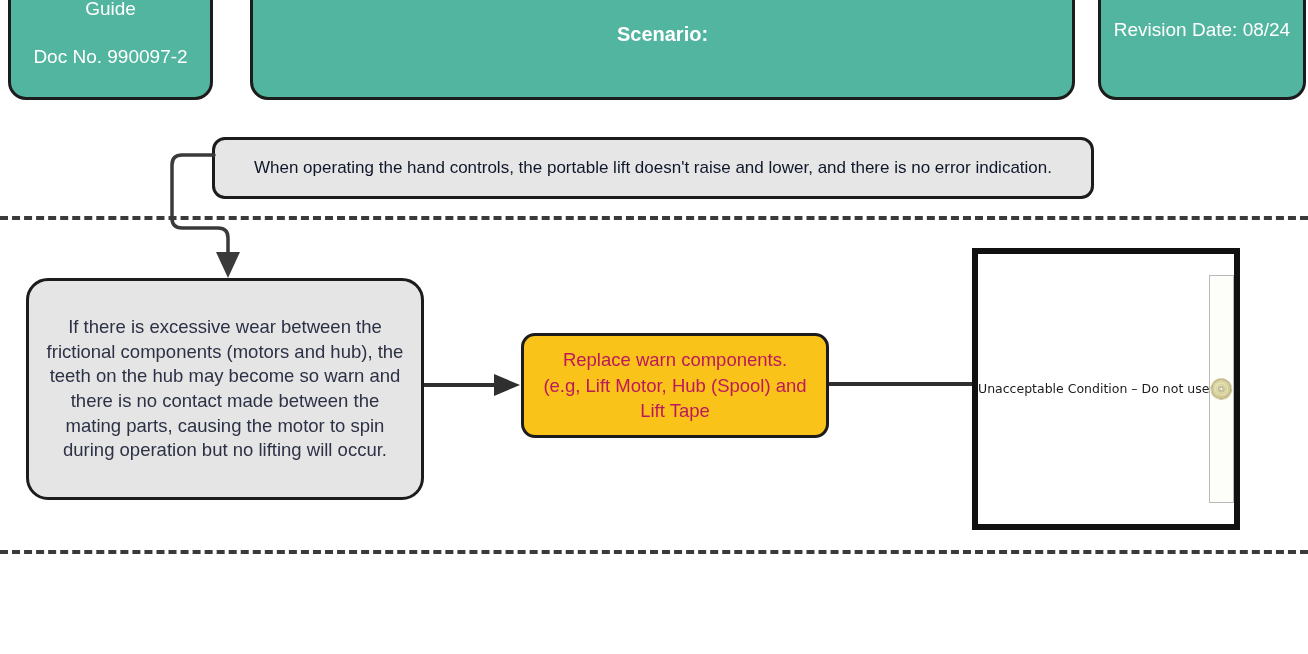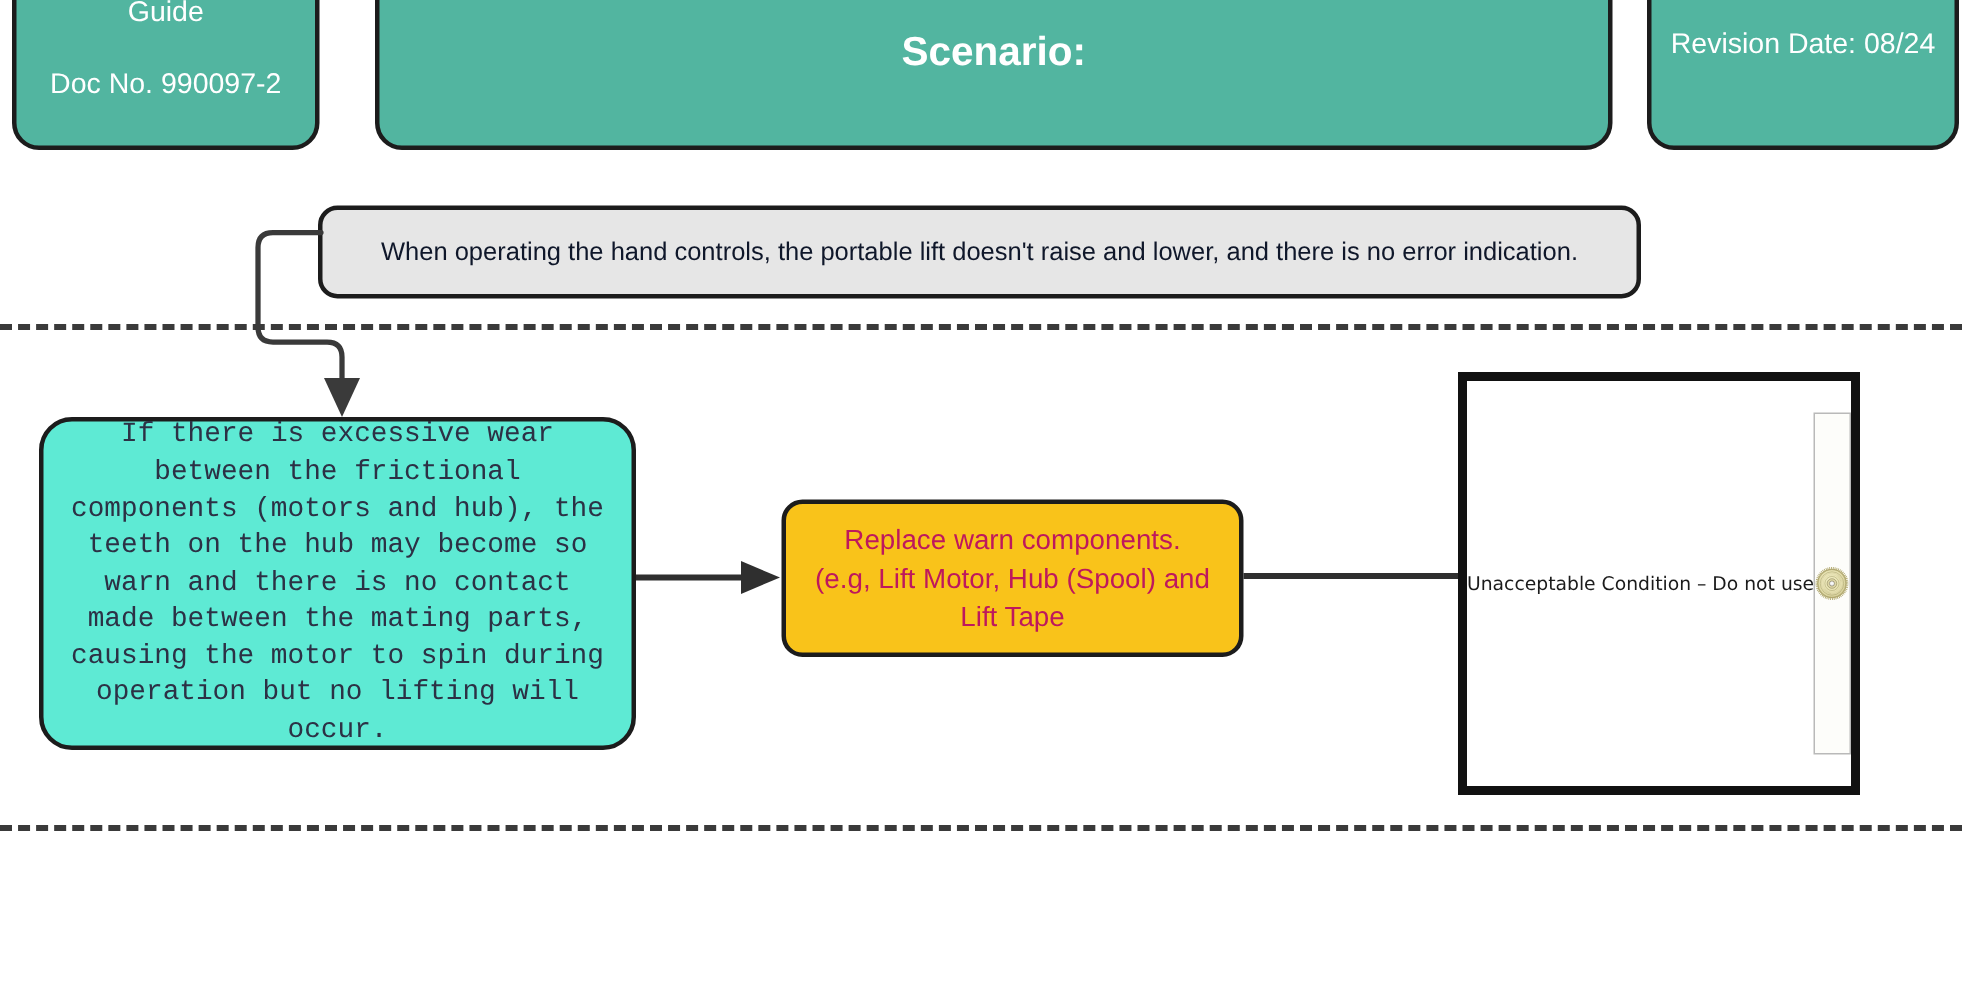--- a/index.html
+++ b/index.html
@@ -49,21 +49,21 @@
     top: -30px;
     width: 825px;
     height: 130px;
     background: #52b5a0;
     color: #ffffff;
     font-weight: bold;
     font-size: 30px;
     flex-direction: column;
     padding: 0 14px;
   }
-  .hdr-title .line1 { font-size: 27px; }
+  .hdr-title .line1 { font-size: 20px; }
   .hdr-title .line2 { font-size: 29px; }
   .hdr-rev {
     left: 1098px;
     top: -34px;
     width: 208px;
     height: 134px;
     background: #52b5a0;
     color: #ffffff;
     font-size: 19px;
     padding: 0 8px;
@@ -94,27 +94,26 @@
     border-radius: 13px;
     padding: 0 18px;
   }
 
   
   .cause {
     left: 26px;
     top: 278px;
     width: 398px;
     height: 222px;
-    background: #5eead4;
+    background: #e5e5e5;
     color: #2c3145;
     font-size: 18.5px;
     border-radius: 22px;
     padding: 0 16px;
     line-height: 1.33;
-    font-family: Liberation Mono, monospace;
   }
 
   
   .action {
     left: 521px;
     top: 333px;
     width: 308px;
     height: 105px;
     background: #f9c31a;
     color: #be185d;

